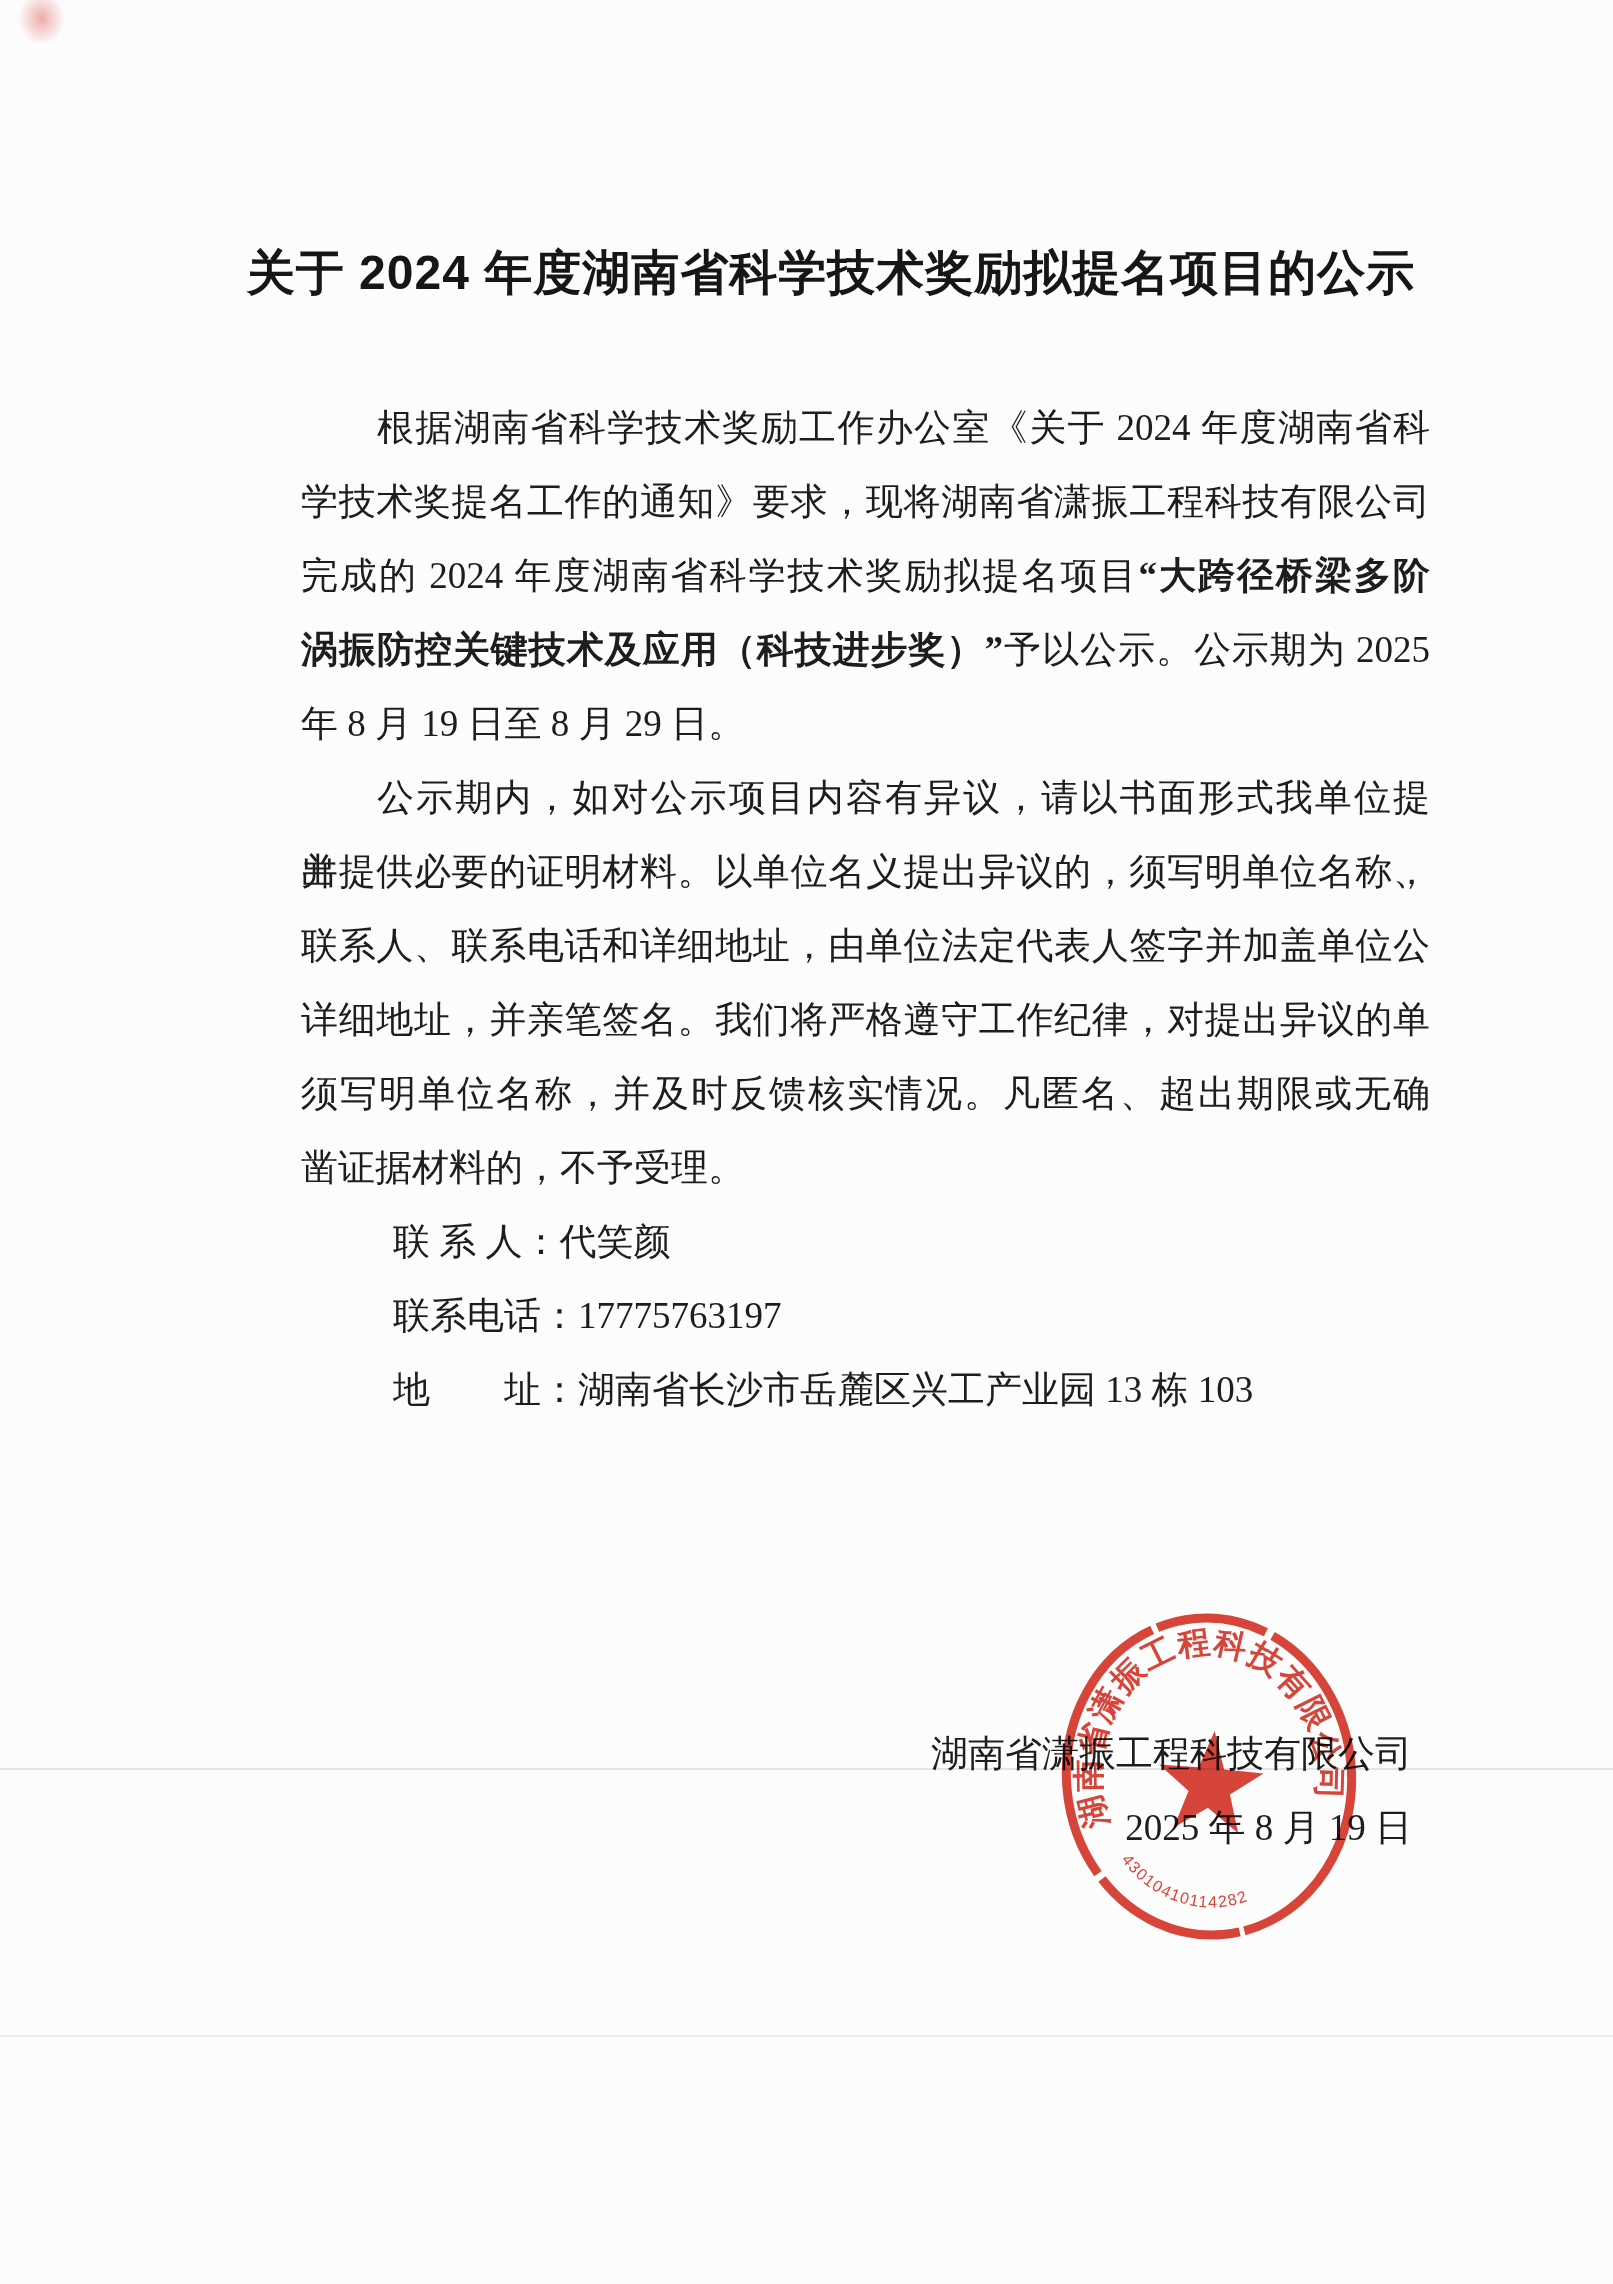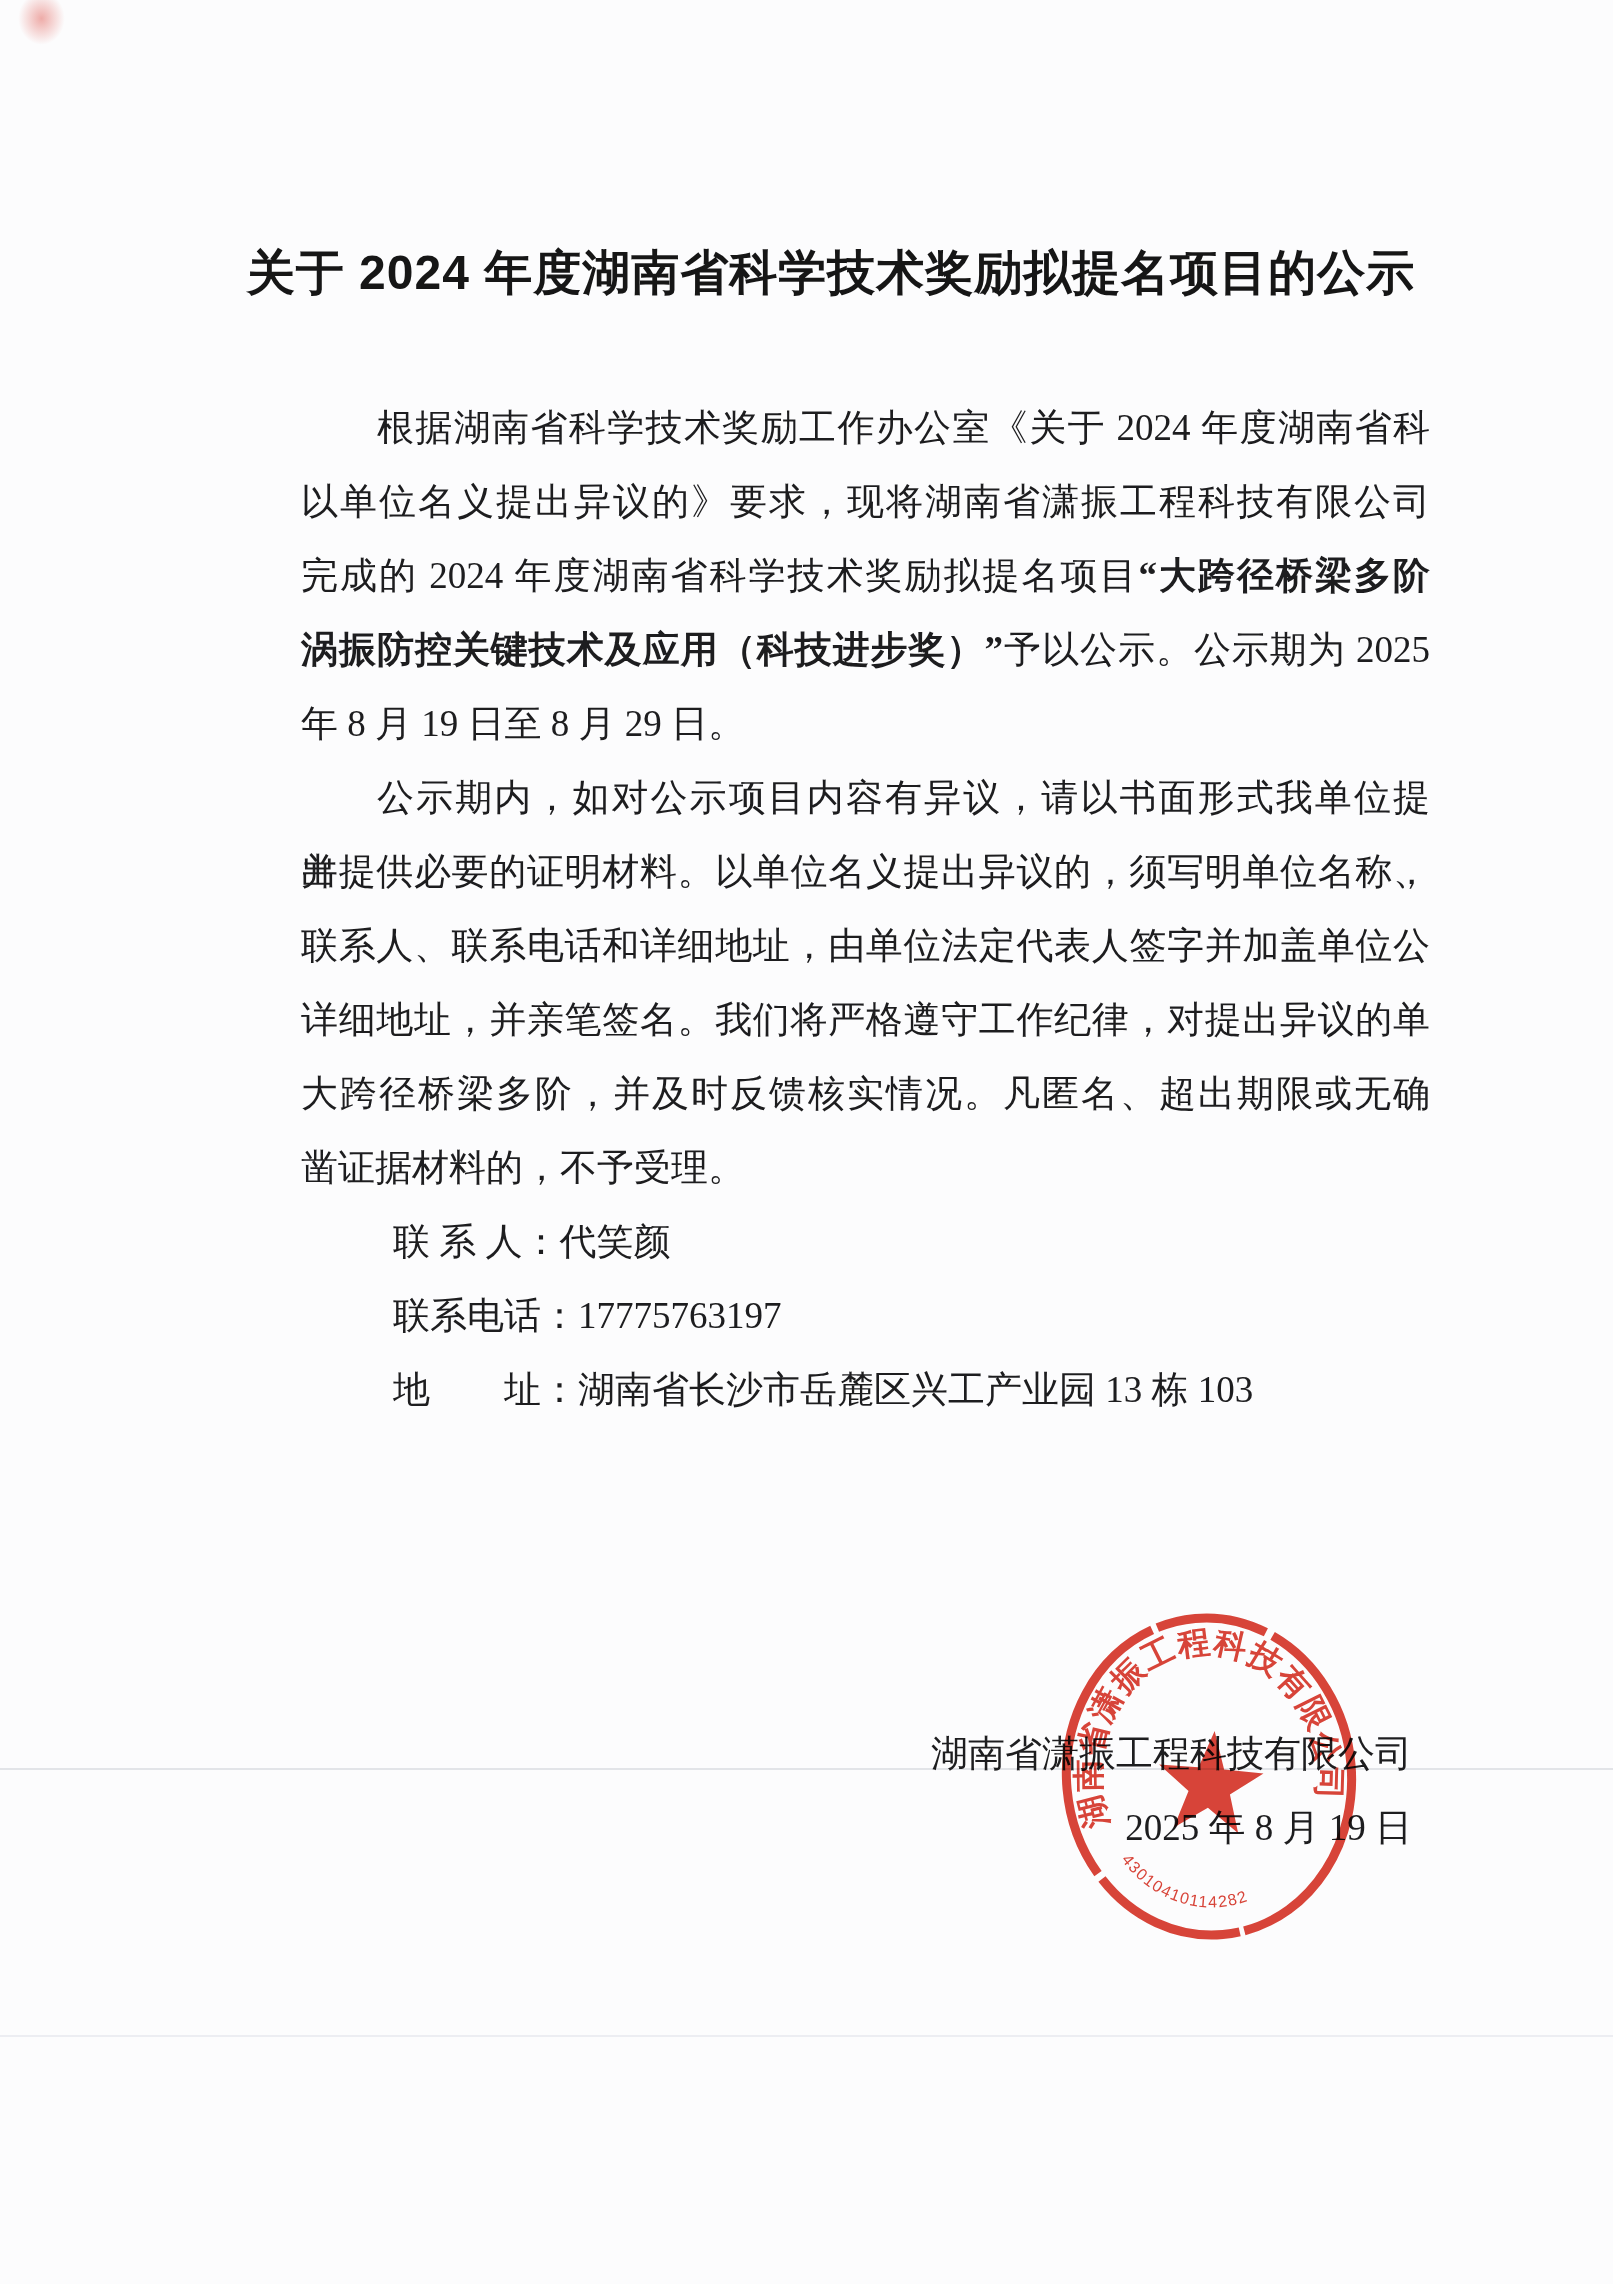--- a/index.html
+++ b/index.html
@@ -63,30 +63,30 @@
 
   <div class="smudge"></div>
   <div class="scanline one"></div>
   <div class="scanline two"></div>
 
   <div class="doc-title">关于 2024 年度湖南省科学技术奖励拟提名项目的公示</div>
 
   <div class="body-text">
 
     <div class="tline indent">根据湖南省科学技术奖励工作办公室《关于 2024 年度湖南省科</div>
-    <div class="tline">以单位名义提出异议的》要求，现将湖南省潇振工程科技有限公司</div>
+    <div class="tline">学技术奖提名工作的通知》要求，现将湖南省潇振工程科技有限公司</div>
     <div class="tline"><span>完成的 2024 年度湖南省科学技术奖励拟提名项目</span><span class="b">“大跨径桥梁多阶</span></div>
     <div class="tline"><span class="b">涡振防控关键技术及应用（科技进步奖）”</span><span>予以公示。公示期为 2025</span></div>
     <div class="tline lastline">年 8 月 19 日至 8 月 29 日。</div>
 
     <div class="tline indent">公示期内，如对公示项目内容有异议，请以书面形式我单位提出，</div>
     <div class="tline">并提供必要的证明材料。以单位名义提出异议的，须写明单位名称、</div>
     <div class="tline">联系人、联系电话和详细地址，由单位法定代表人签字并加盖单位公</div>
     <div class="tline">详细地址，并亲笔签名。我们将严格遵守工作纪律，对提出异议的单</div>
-    <div class="tline">大跨径桥梁多阶，并及时反馈核实情况。凡匿名、超出期限或无确</div>
+    <div class="tline">须写明单位名称，并及时反馈核实情况。凡匿名、超出期限或无确</div>
     <div class="tline lastline">凿证据材料的，不予受理。</div>
 
     <div class="tline contact">联 系 人：代笑颜</div>
     <div class="tline contact">联系电话：17775763197</div>
     <div class="tline contact">地　　址：湖南省长沙市岳麓区兴工产业园 13 栋 103</div>
   </div>
 
   <div class="signature">
     <div>湖南省潇振工程科技有限公司</div>
     <div>2025 年 8 月 19 日</div>

